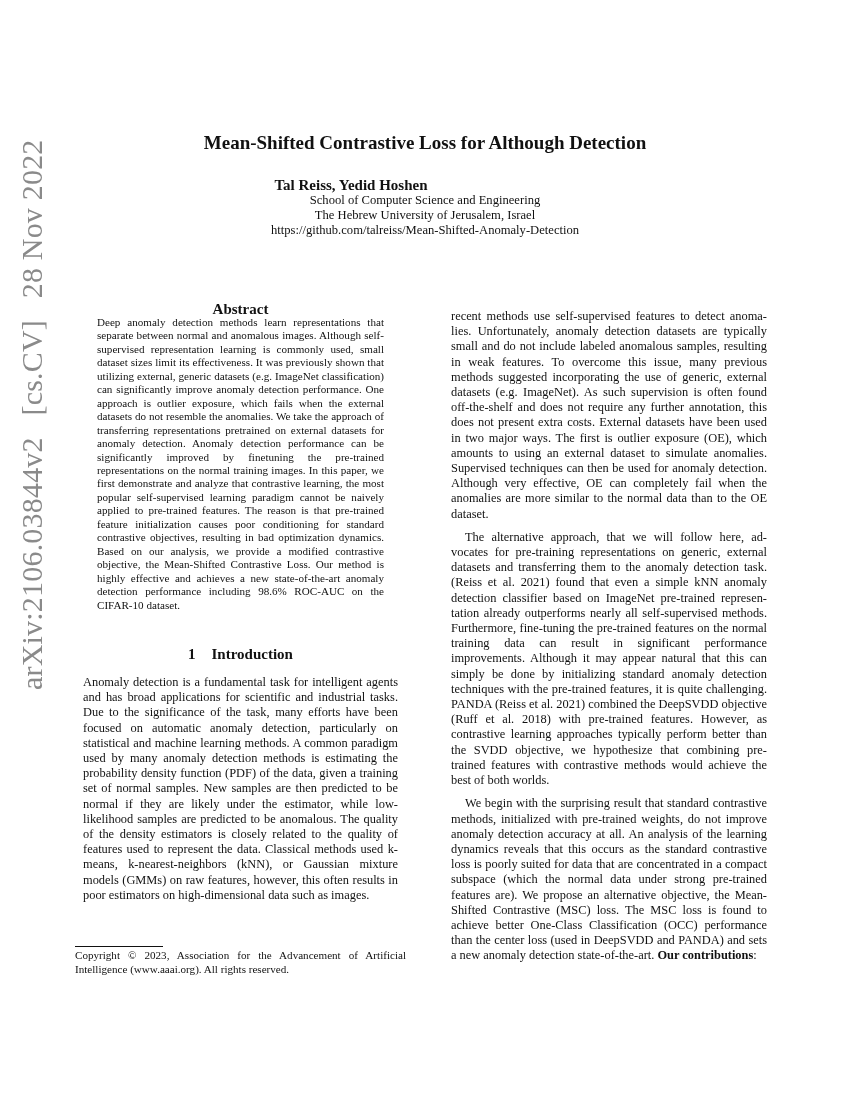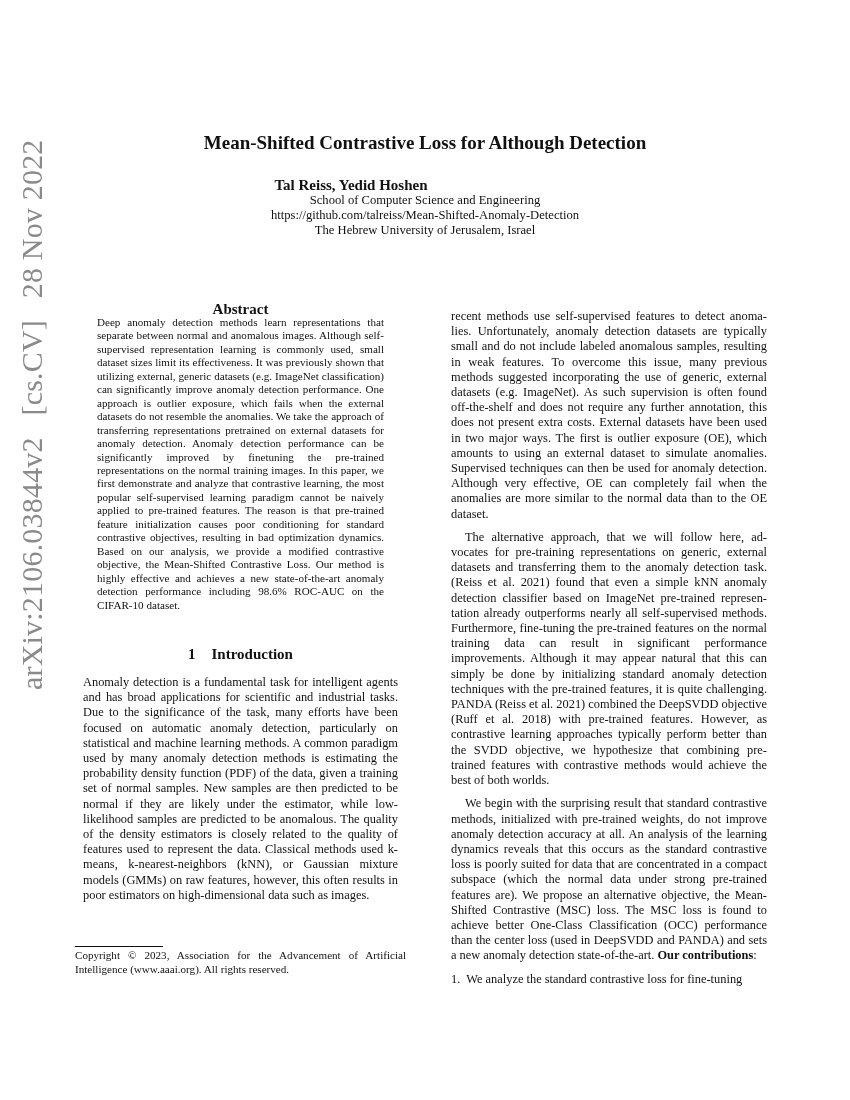--- a/index.html
+++ b/index.html
@@ -34,22 +34,22 @@
   .list .n { margin-right: 6px; }
   b { font-weight: bold; }
 </style>
 </head>
 <body>
 
 <div class="title">Mean-Shifted Contrastive Loss for Although Detection</div>
 <div class="authors">Tal Reiss, Yedid Hoshen</div>
 <div class="affil">
   <div>School of Computer Science and Engineering</div>
+  <div>The Hebrew University of Jerusalem, Israel</div>
   <div>https://github.com/talreiss/Mean-Shifted-Anomaly-Detection</div>
-  <div>The Hebrew University of Jerusalem, Israel</div>
 </div>
 
 <div class="arxiv">
   <span>arXiv:2106.03844v2</span>
   <span>[cs.CV]</span>
   <span>28 Nov 2022</span>
 </div>
 
 <div class="abs-h">Abstract</div>
 <div class="col abs">
@@ -64,14 +64,13 @@
   <p>Anomaly detection is a fundamental task for intelligent agents and has broad applications for scientific and indus­trial tasks. Due to the significance of the task, many ef­forts have been focused on automatic anomaly detection, particularly on statistical and machine learning methods. A common paradigm used by many anomaly detection meth­ods is estimating the probability density function (PDF) of the data, given a training set of normal samples. New sam­ples are then predicted to be normal if they are likely under the estimator, while low-likelihood samples are predicted to be anomalous. The quality of the density estimators is closely related to the quality of features used to represent the data. Classical methods used k-means, k-nearest-neighbors (kNN), or Gaussian mixture models (GMMs) on raw fea­tures, however, this often results in poor estimators on high-dimensional data such as images.</p>
 </div>
 
 <div class="fnrule"></div>
 <div class="fn">Copyright © 2023, Association for the Advancement of Artificial Intelligence (www.aaai.org). All rights reserved.</div>
 
 <div class="col right">
   <p>recent methods use self-supervised features to detect anoma­lies. Unfortunately, anomaly detection datasets are typically small and do not include labeled anomalous samples, result­ing in weak features. To overcome this issue, many previous methods suggested incorporating the use of generic, exter­nal datasets (e.g. ImageNet). As such supervision is often found off-the-shelf and does not require any further annota­tion, this does not present extra costs. External datasets have been used in two major ways. The first is outlier exposure (OE), which amounts to using an external dataset to simu­late anomalies. Supervised techniques can then be used for anomaly detection. Although very effective, OE can com­pletely fail when the anomalies are more similar to the nor­mal data than to the OE dataset.</p>
   <p class="ind">The alternative approach, that we will follow here, ad­vocates for pre-training representations on generic, external datasets and transferring them to the anomaly detection task. (Reiss et al. 2021) found that even a simple kNN anomaly detection classifier based on ImageNet pre-trained represen­tation already outperforms nearly all self-supervised meth­ods. Furthermore, fine-tuning the pre-trained features on the normal training data can result in significant performance improvements. Although it may appear natural that this can simply be done by initializing standard anomaly detection techniques with the pre-trained features, it is quite challeng­ing. PANDA (Reiss et al. 2021) combined the DeepSVDD objective (Ruff et al. 2018) with pre-trained features. How­ever, as contrastive learning approaches typically perform better than the SVDD objective, we hypothesize that com­bining pre-trained features with contrastive methods would achieve the best of both worlds.</p>
   <p class="ind"><span>We begin with the surprising result that standard con­trastive methods, initialized with pre-trained weights, do not improve anomaly detection accuracy at all. An analysis of the learning dynamics reveals that this occurs as the stan­dard contrastive loss is poorly suited for data that are con­centrated in a compact subspace (which the normal data un­der strong pre-trained features are). We propose an alter­native objective, the Mean-Shifted Contrastive (MSC) loss. The MSC loss is found to achieve better One-Class Clas­sification (OCC) performance than the center loss (used in DeepSVDD and PANDA) and sets a new anomaly detection state-of-the-art.</span> <b>Our contributions</b><span>:</span></p>
-  <p class="list"><span class="n">1.</span><span>We analyze the standard contrastive loss for fine-tuning</span></p>
 </div>
 
 </body></html>

